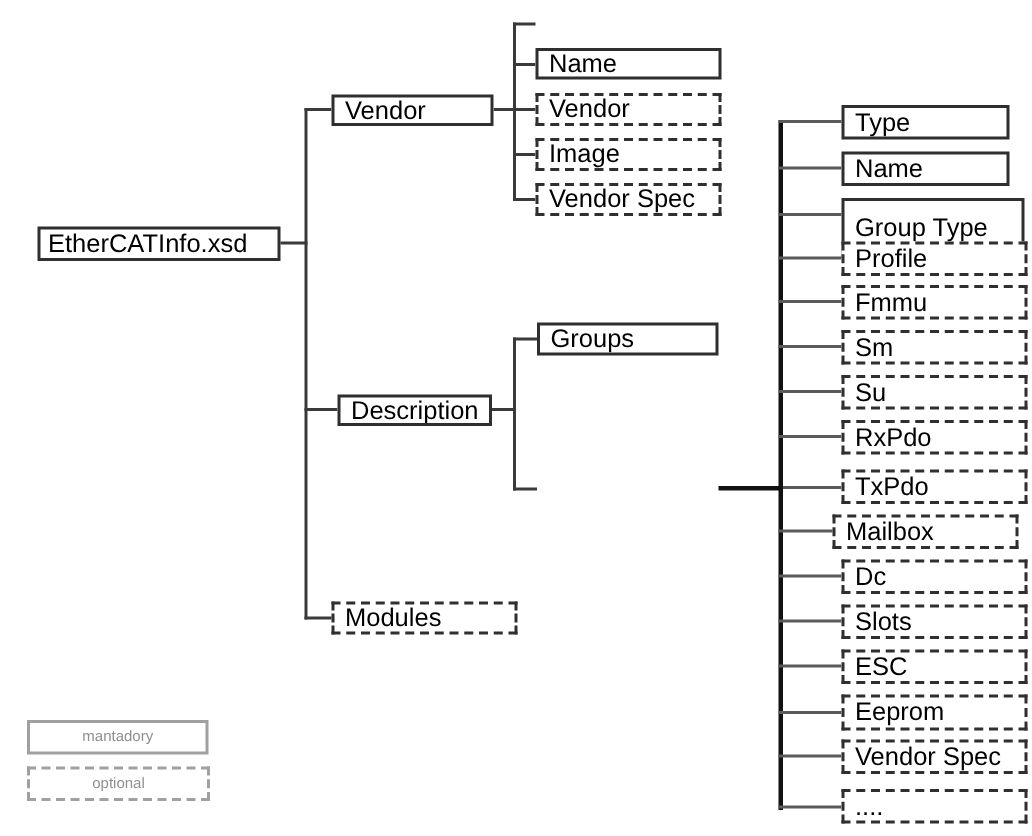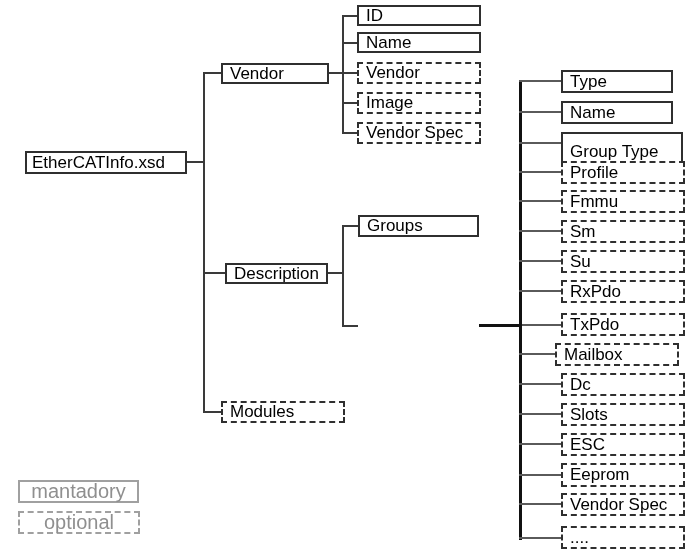--- a/index.html
+++ b/index.html
@@ -14,21 +14,21 @@
   .node {
     position:absolute; background:#ffffff; border:2px solid #2f2f2f;
     display:flex; align-items:center; padding-left:7px;
     font-size:17px; color:#000000; white-space:nowrap; overflow:hidden;
   }
   .node.optional { border-style:dashed; }
   .node.root { padding-left:5px; }
   .legend-box {
     position:absolute; background:#ffffff; border:2px solid #a0a0a0;
     display:flex; align-items:center; justify-content:center;
-    font-size:20px; color:#8f8f8f; white-space:nowrap;
+    font-size:10px; color:#8f8f8f; white-space:nowrap;
   }
   .legend-box.optional { border-style:dashed; }
 </style>
 </head>
 <body>
 
 <div id="app">
 
   <div class="line" style="left:186px;top:161px;width:19px;height:2px"></div>
   <div class="line" style="left:203px;top:72px;width:2px;height:341px"></div>
@@ -65,21 +65,20 @@
   <div class="line thin" style="left:519px;top:443px;width:42px;height:2px"></div>
   <div class="line thin" style="left:519px;top:474px;width:42px;height:2px"></div>
   <div class="line thin" style="left:519px;top:503px;width:42px;height:2px"></div>
   <div class="line thin" style="left:519px;top:537px;width:42px;height:2px"></div>
 
   <div class="node root" style="left:25px;top:151px;width:162px;height:23px">EtherCATInfo.xsd</div>
   <div class="node" style="left:221px;top:63px;width:108px;height:21px">Vendor</div>
   <div class="node" style="left:225px;top:263px;width:103px;height:21px">Description</div>
   <div class="node optional" style="left:221px;top:401px;width:124px;height:22px">Modules</div>
 
-  <div class="node" style="left:357px;top:5px;width:124px;height:21px">ID</div>
   <div class="node" style="left:357px;top:32px;width:124px;height:21px">Name</div>
   <div class="node optional" style="left:357px;top:62px;width:124px;height:22px">Vendor</div>
   <div class="node optional" style="left:357px;top:92px;width:124px;height:22px">Image</div>
   <div class="node optional" style="left:357px;top:122px;width:124px;height:22px">Vendor Spec</div>
 
   <div class="node" style="left:358px;top:215px;width:121px;height:22px">Groups</div>
 
   <div class="node" style="left:561px;top:70px;width:112px;height:23px">Type</div>
   <div class="node" style="left:561px;top:101px;width:112px;height:23px">Name</div>
   <div class="node" style="left:561px;top:132px;width:122px;height:40px">Group Type</div>

